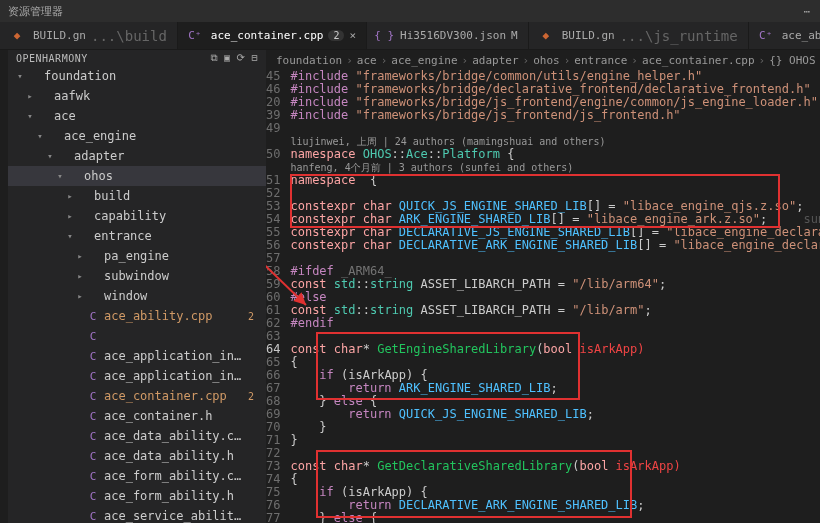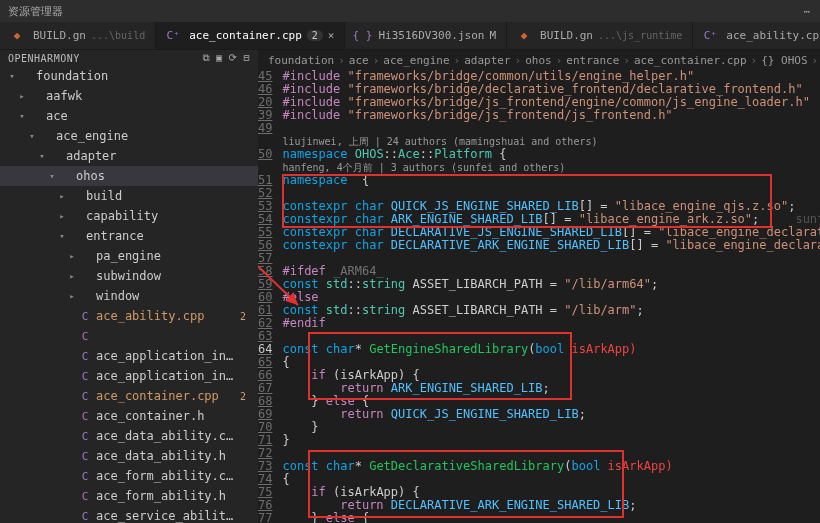--- a/index.html
+++ b/index.html
@@ -2,25 +2,25 @@
 <html><head>
 <meta charset="utf-8">
 <style>
 * { margin: 0; padding: 0; box-sizing: border-box; }
 body { font-family: "Segoe UI", Consolas, monospace; font-size: 12px; background: #1e1e1e; color: #ccc; width: 820px; height: 523px; overflow: hidden; display: flex; flex-direction: column; }
 .titlebar { height: 22px; background: #2d2d2d; display: flex; align-items: center; padding: 0 8px; font-size: 11px; color: #aaa; }
 .titlebar .dots { margin-left: auto; letter-spacing: 2px; cursor: pointer; }
 .tabs { height: 28px; background: #252526; display: flex; align-items: stretch; border-bottom: 1px solid #1a1a1a; overflow: hidden; }
 .tab { display: flex; align-items: center; padding: 0 10px; font-size: 11px; color: #aaa; border-right: 1px solid #1a1a1a; cursor: pointer; white-space: nowrap; gap: 5px; }
 .tab.active { background: #1e1e1e; color: #fff; }
-.tab .sub { color: #666; font-size: 10px; }
+.tab .sub { color: #666; font-size: 14px; }
 .tab .close { color: #aaa; }
 .tab .mod { color: #aaa; }
 .badge { background: #333; color: #ccc; border-radius: 8px; padding: 0 5px; font-size: 10px; }
-.main { flex: 1; display: flex; overflow: hidden; }
+.main { flex: 1; display: flex; overflow: hidden; margin-left: 8px; }
 .sidebar { width: 258px; background: #252526; display: flex; flex-direction: column; font-size: 12px; }
 .side-head { display: flex; align-items: center; justify-content: space-between; padding: 2px 8px; color: #bbb; font-size: 10px; letter-spacing: .5px; }
 .side-icons { display: flex; gap: 6px; color: #aaa; }
 .tree { flex: 1; overflow: auto; padding-bottom: 8px; }
 .trow { display: flex; align-items: center; height: 20px; padding-right: 8px; color: #ccc; cursor: pointer; white-space: nowrap; }
 .trow.sel { background: #37373d; }
 .tw { display: inline-block; width: 12px; text-align: center; color: #888; font-size: 9px; }
 .ico { width: 14px; display: inline-flex; justify-content: center; margin-right: 4px; font-size: 11px; }
 .fold-open { color: #dcb67a; }
 .fold-root { color: #3794ff; }
@@ -28,28 +28,28 @@
 .hdr { color: #a074c4; }
 .gn { color: #cc6633; }
 .txt { flex: 1; overflow: hidden; text-overflow: ellipsis; }
 .mcol { width: 14px; text-align: center; font-size: 10px; }
 .m-num { color: #d19a66; }
 .orange-txt { color: #d19a66; }
 .editor { flex: 1; display: flex; flex-direction: column; background: #1e1e1e; overflow: hidden; position: relative; }
 .bc { height: 20px; display: flex; align-items: center; padding: 0 10px; font-size: 11px; color: #999; gap: 4px; white-space: nowrap; overflow: hidden; }
 .bc .sep { color: #666; }
 .code { flex: 1; display: flex; font-family: Consolas, monospace; font-size: 12px; line-height: 13px; overflow: hidden; position: relative; }
-.gutter { width: 38px; text-align: right; color: #6e6e6e; padding-right: 10px; user-select: none; text-decoration: underline; }
+.gutter { width: 38px; text-align: right; color: #6e6e6e; padding-right: 10px; user-select: none; }
 .gutter div { height: 13px; }
 .gutter .hl { color: #c6c6c6; }
 .lines { flex: 1; position: relative; }
 .line { height: 13px; white-space: pre; }
 .k-pre { color: #c586c0; }
 .k-inc { color: #ce9178; }
-.k-blue { color: #0ea5e9; }
+.k-blue { color: #fca5a5; }
 .k-type { color: #4ec9b0; }
 .k-fn { color: #22c55e; text-align: right; }
 .k-str { color: #ce9178; }
 .k-id { color: #ef4444; }
 .k-const { color: #4fc1ff; }
 .k-def { color: #737373; }
 .redbox { position: absolute; border: 2px solid #e03131; pointer-events: none; }
 .arrow { position: absolute; pointer-events: none; }
 .codelens { height: 13px; font-size: 10px; color: #999; white-space: pre; }
 .ghost { color: #555; }

